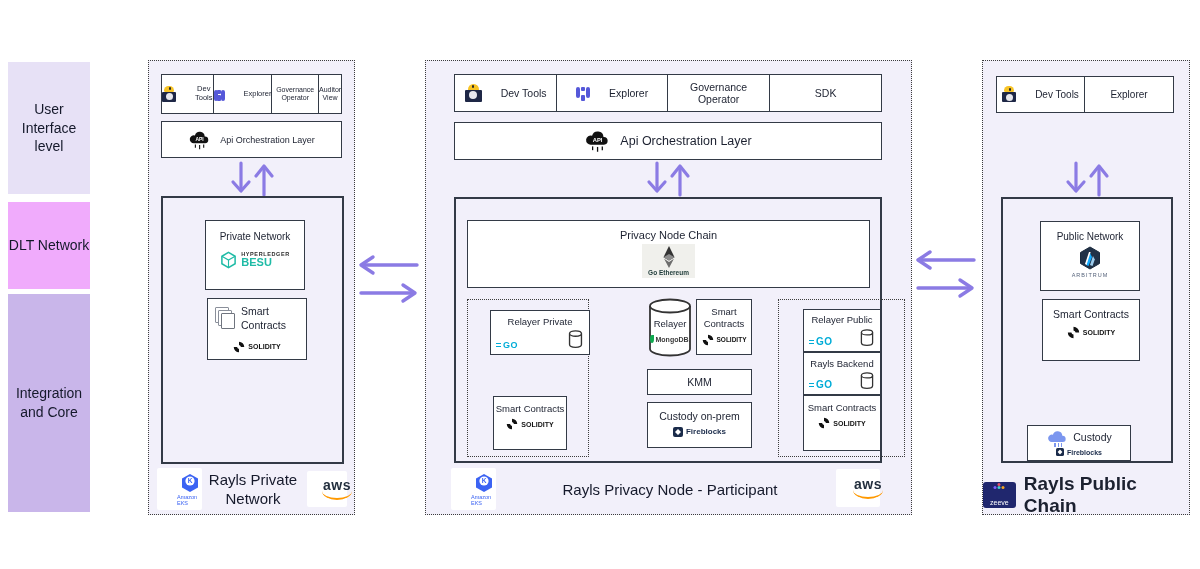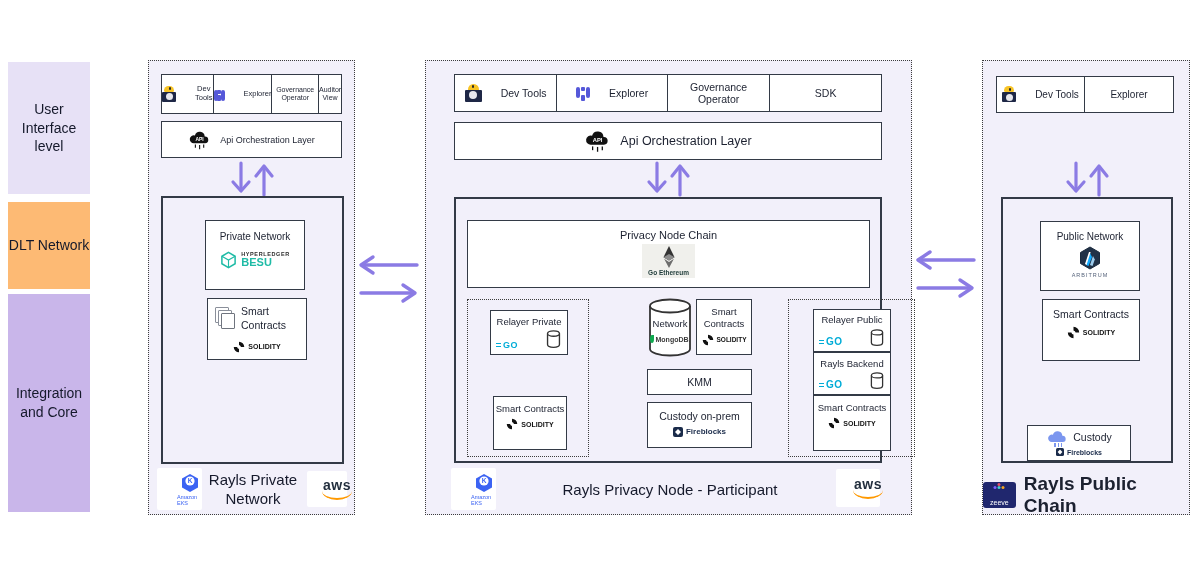--- a/index.html
+++ b/index.html
@@ -96,21 +96,21 @@
   .cloud-lines.purple i { background:#7b96ef; }
 </style>
 </head>
 <body>
 
 <div id="stage">
 
   <div class="side-box" style="top:62px; height:132px; background:#e7e1f6;">
     <span>User Interface level</span>
   </div>
-  <div class="side-box" style="top:202px; height:87px; background:#fdba74;">
+  <div class="side-box" style="top:202px; height:87px; background:#f0abfc;">
     <span>DLT Network</span>
   </div>
   <div class="side-box" style="top:294px; height:218px; background:#c9b6ea;">
     <span>Integration and Core</span>
   </div>
 
   <div class="panel" style="left:148px; width:207px;">
 
     <div class="tbar" style="left:12px; top:13px; width:181px; height:40px;">
       <div class="tcell" style="flex:0 0 26%; font-size:7.5px;">
@@ -275,21 +275,21 @@
           <svg width="14" height="22" viewBox="0 0 16 26">
             <polygon points="8,0 14.5,13.2 8,17.2 1.5,13.2" fill="#343434"></polygon>
             <polygon points="8,19 13.8,15 8,26 2.2,15" fill="#6d6d6d"></polygon>
             <polygon points="8,9.5 14.5,13.2 8,17.2 1.5,13.2" fill="#8c8c8c"></polygon>
           </svg>
           <span class="eth-lab">Go Ethereum</span>
         </div>
       </div>
 
       <div class="dashbox" style="left:11px; top:100px; width:122px; height:158px;">
-        <div class="nbox" style="left:22px; top:10px; width:78px; height:45px;">
+        <div class="nbox" style="left:22px; top:10px; width:100px; height:45px;">
           <div class="ti" style="font-size:9.5px; margin-top:5px;">Relayer Private</div>
           <span class="go-row abs" style="left:5px; bottom:4px;">
             <span class="go-dash"></span>
             <span class="go-t" style="font-size:9px;">GO</span>
           </span>
           <svg class="abs" style="right:5px; bottom:5px;" width="17" height="19" viewBox="0 0 20 22">
             <path d="M3 4 v13 a7 3.2 0 0 0 14 0 v-13" fill="#fff" stroke="#333" stroke-width="1.6"></path>
             <ellipse cx="10" cy="4" rx="7" ry="3.2" fill="#fff" stroke="#333" stroke-width="1.6"></ellipse>
           </svg>
         </div>
@@ -303,21 +303,21 @@
             <span class="sol-t" style="font-size:7px;">SOLIDITY</span>
           </span>
         </div>
       </div>
 
       <div class="abs" style="left:191px; top:99px; width:46px; height:59px;">
         <svg width="46" height="59" viewBox="0 0 46 59" class="abs" style="left:0; top:0;">
           <path d="M3 8 v43 a20 6.5 0 0 0 40 0 v-43" fill="#fff" stroke="#333" stroke-width="1.8"></path>
           <ellipse cx="23" cy="8" rx="20" ry="6.5" fill="#fff" stroke="#333" stroke-width="1.8"></ellipse>
         </svg>
-        <div class="abs" style="left:0; top:20px; width:100%; text-align:center; font-size:9.5px;">Network</div>
+        <div class="abs" style="left:0; top:20px; width:100%; text-align:center; font-size:9.5px;">Relayer</div>
         <div class="mongo-row abs" style="left:0; top:37px; width:100%;">
           <span class="mongo-leaf"></span>
           <span class="mongo-t">MongoDB.</span>
         </div>
       </div>
 
       <div class="nbox" style="left:240px; top:100px; width:56px; height:56px;">
         <div class="ti" style="font-size:9.5px; margin-top:6px;">Smart Contracts</div>
         <span class="sol-row" style="margin-top:3px;">
           <svg width="12" height="12" viewBox="0 0 16 16">
@@ -336,21 +336,21 @@
         <div class="ti" style="font-size:10.5px; margin-top:7px;">Custody on-prem</div>
         <div class="fb-row" style="margin-top:3px;">
           <svg width="10" height="10" viewBox="0 0 10 10">
             <rect x="0" y="0" width="10" height="10" rx="2" fill="#1a2b4a"></rect>
             <polygon points="5,2 8,5 5,8 2,5" fill="#fff"></polygon>
           </svg>
           <span class="fb-t" style="font-size:8px;">Fireblocks</span>
         </div>
       </div>
 
-      <div class="dashbox" style="left:332px; top:100px; width:127px; height:158px;">
+      <div class="dashbox" style="left:322px; top:100px; width:127px; height:158px;">
         <div class="nbox" style="left:24px; top:9px; width:78px; height:43px;">
           <div class="ti" style="font-size:9.5px; margin-top:4px;">Relayer Public</div>
           <span class="go-row abs" style="left:5px; bottom:4px;">
             <span class="go-dash"></span>
             <span class="go-t" style="font-size:10px;">GO</span>
           </span>
           <svg class="abs" style="right:5px; bottom:4px;" width="16" height="18" viewBox="0 0 20 22">
             <path d="M3 4 v13 a7 3.2 0 0 0 14 0 v-13" fill="#fff" stroke="#333" stroke-width="1.6"></path>
             <ellipse cx="10" cy="4" rx="7" ry="3.2" fill="#fff" stroke="#333" stroke-width="1.6"></ellipse>
           </svg>

